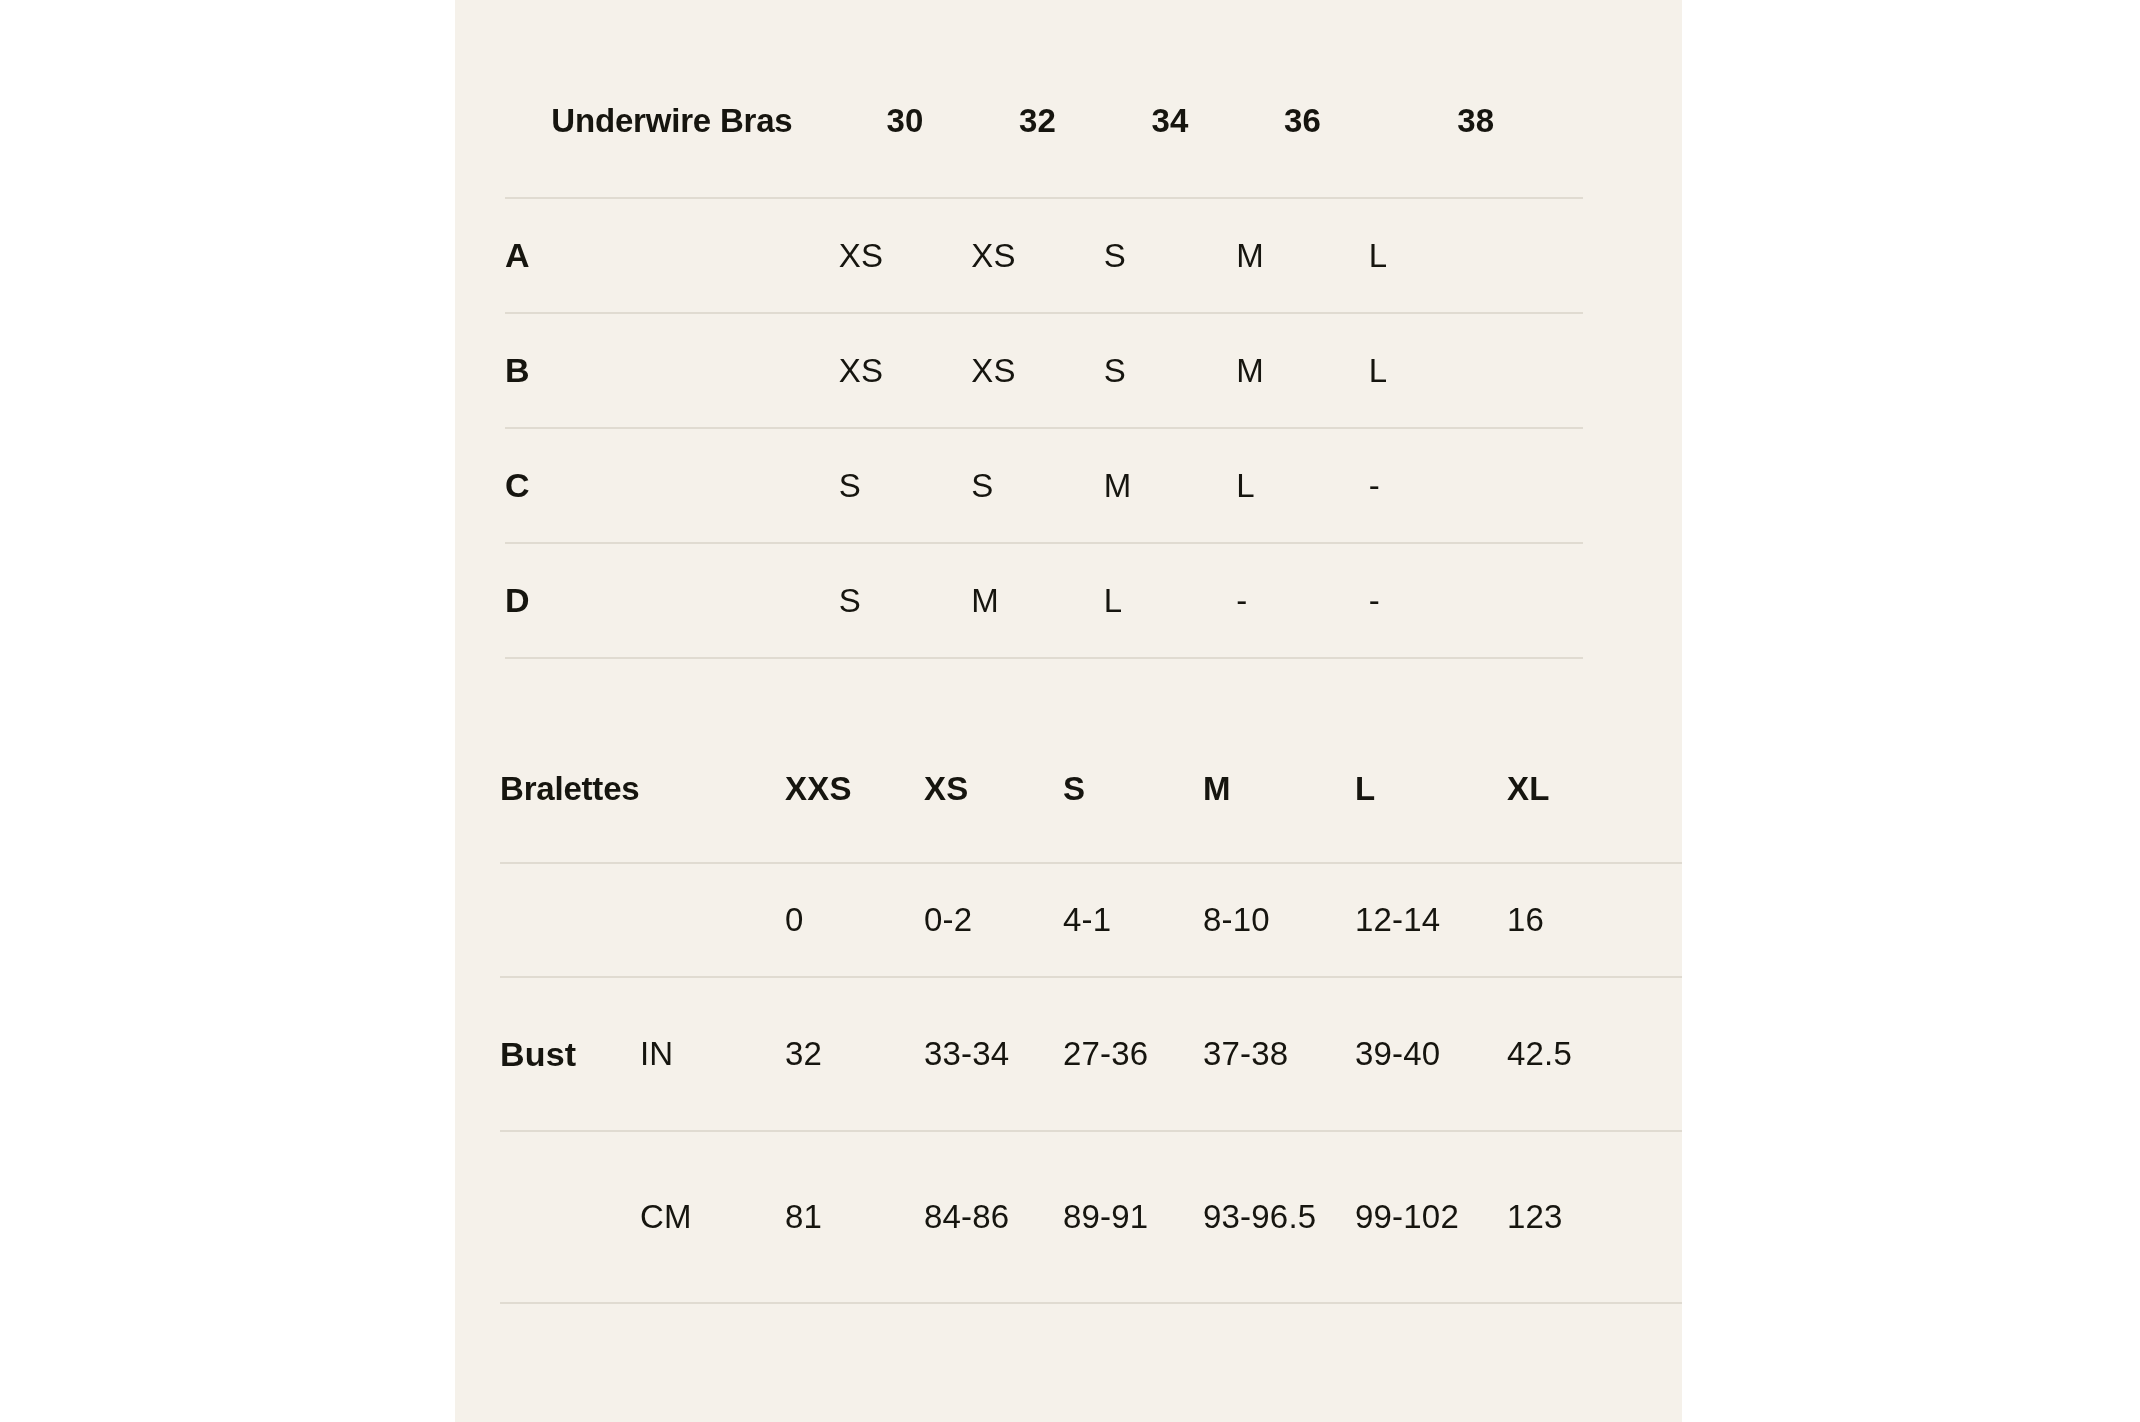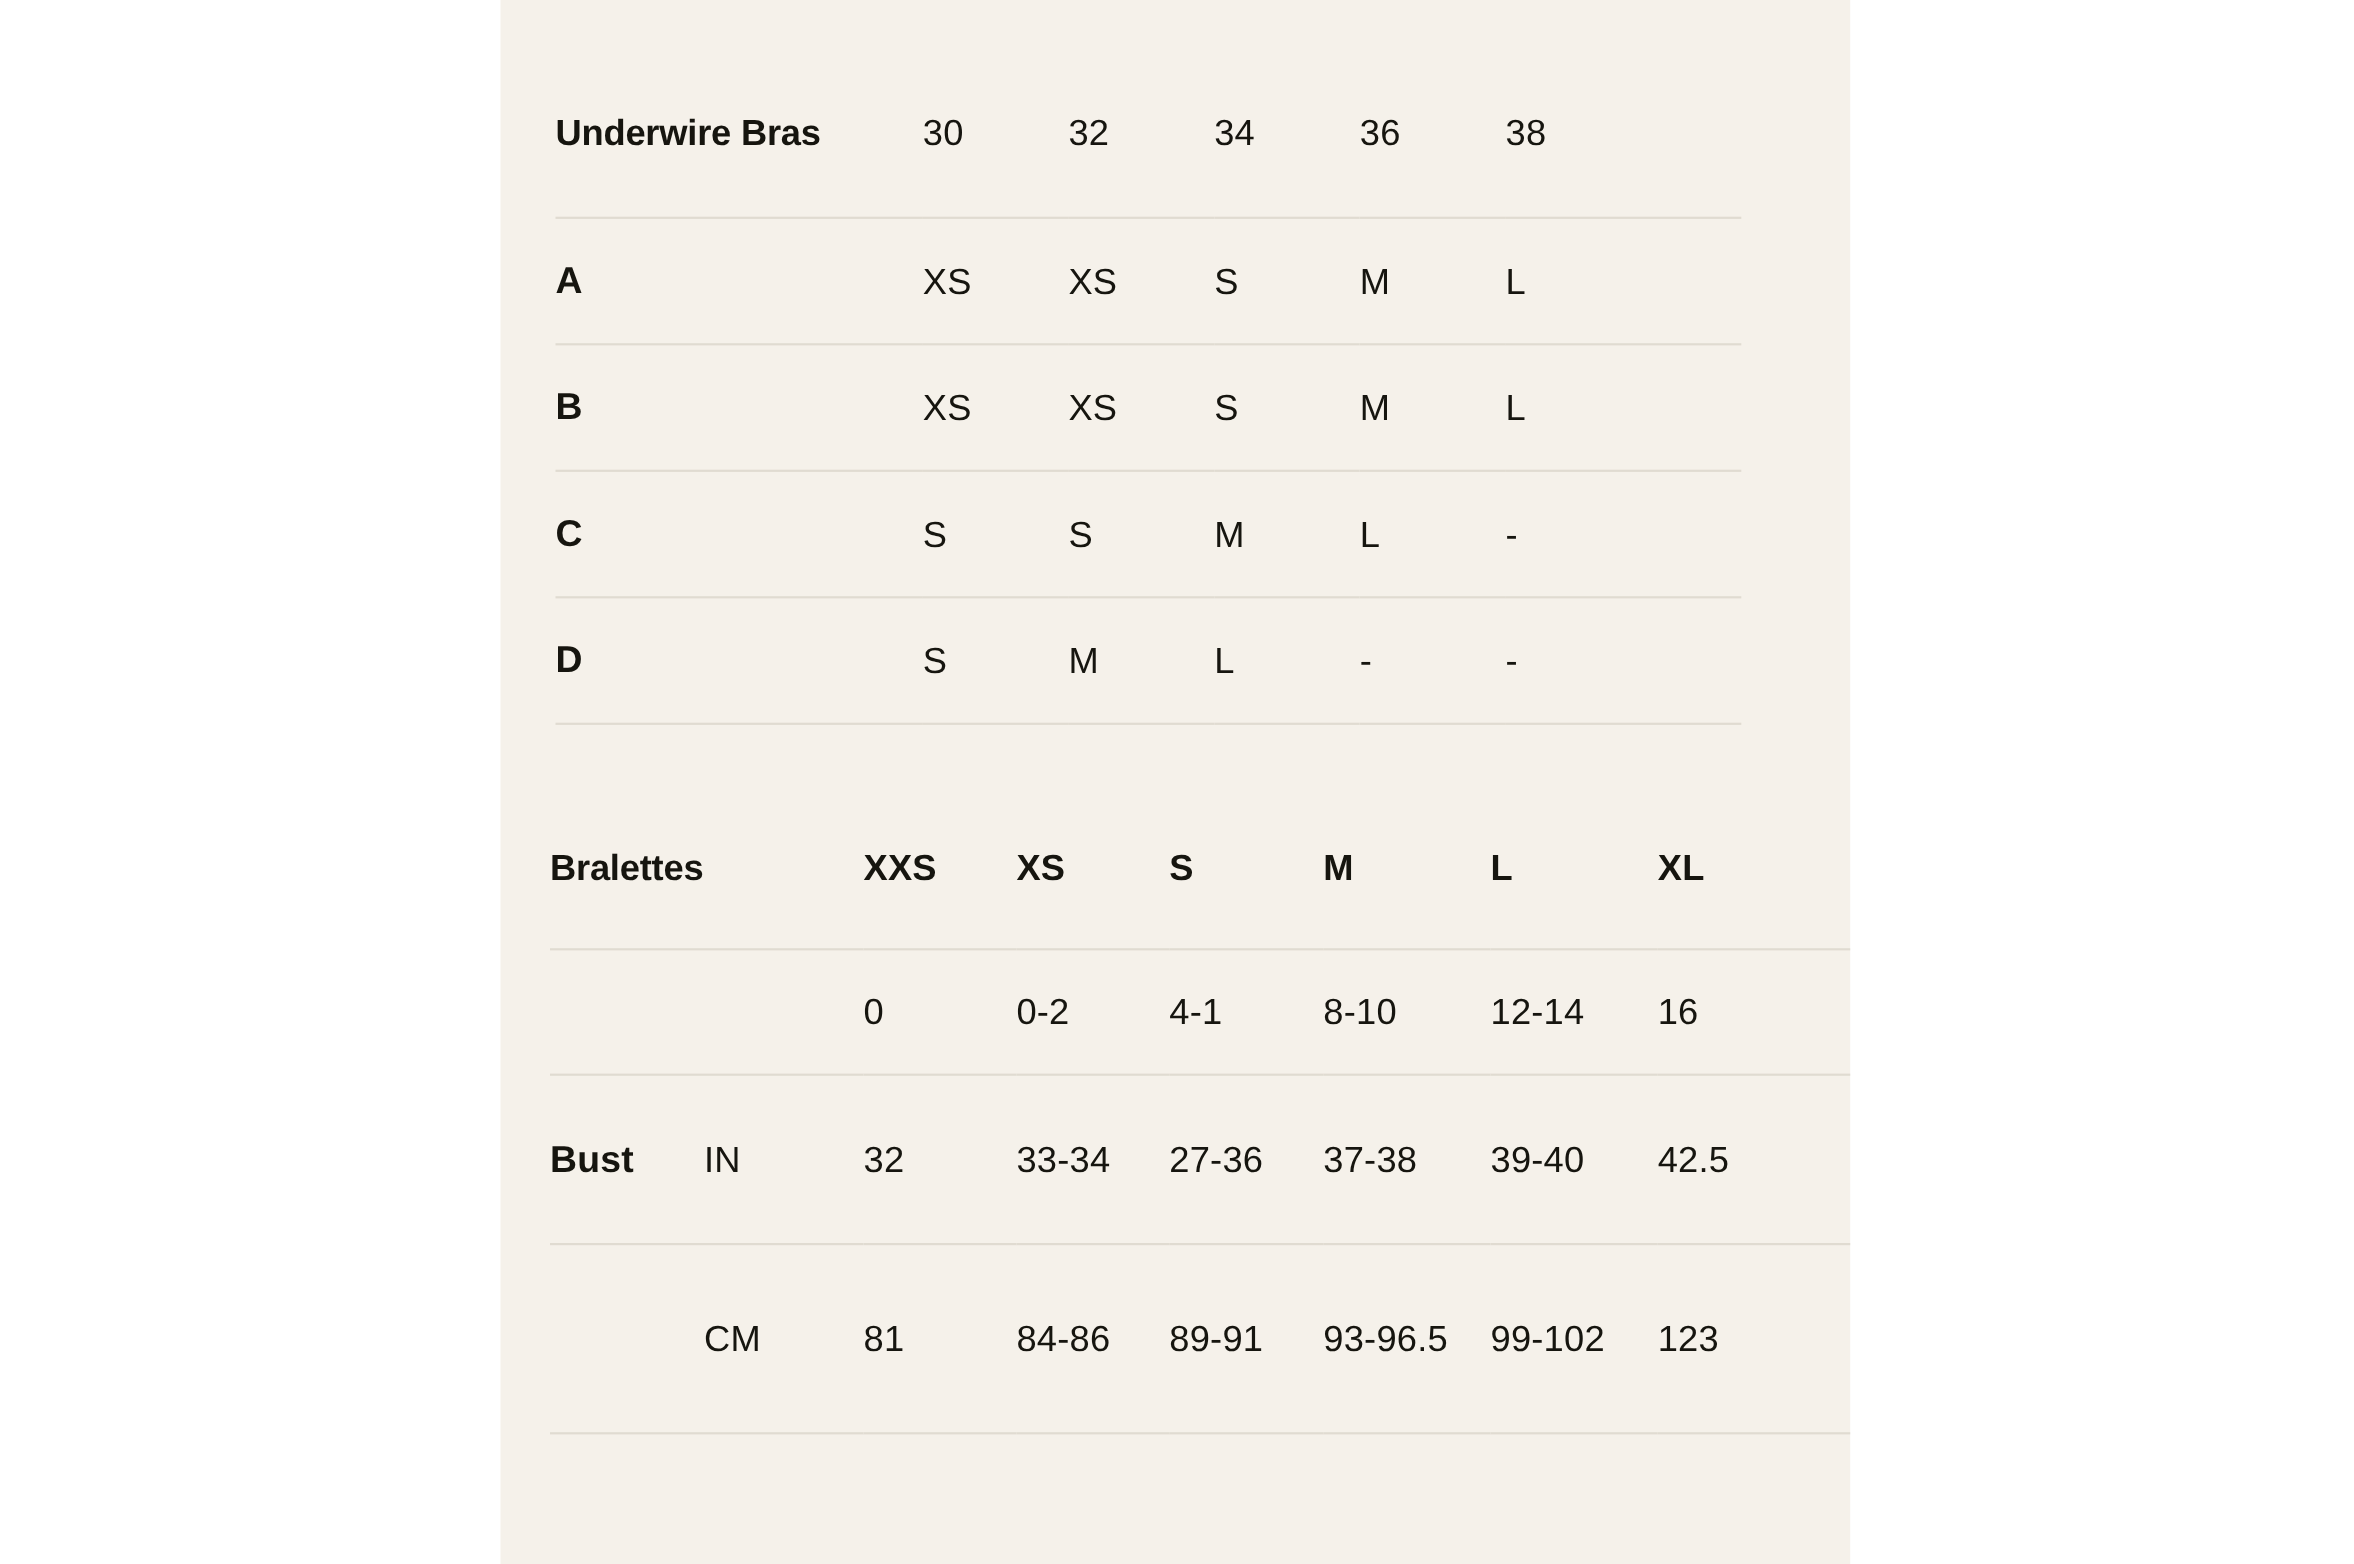--- a/index.html
+++ b/index.html
@@ -61,27 +61,28 @@
   #table-underwire {
     left: 50px;
     top: 90px;
     width: 1078px;
   }
   #table-underwire .hdr-row th {
     height: 95px;
     font-size: 33px;
     vertical-align: top;
     padding-top: 12px;
+    text-align: center;
   }
   #table-underwire .hdr-row th.cat-title {
     font-weight: 700;
     letter-spacing: -0.2px;
   }
   #table-underwire .hdr-row th.col-head {
-    font-weight: 400;
+    font-weight: 700;
   }
   #table-underwire tbody tr {
     border-top: 2px solid #e0dbd1;
   }
   #table-underwire tbody tr:last-child {
     border-bottom: 2px solid #e0dbd1;
   }
   #table-underwire tbody td {
     height: 113px;
     font-size: 33px;

